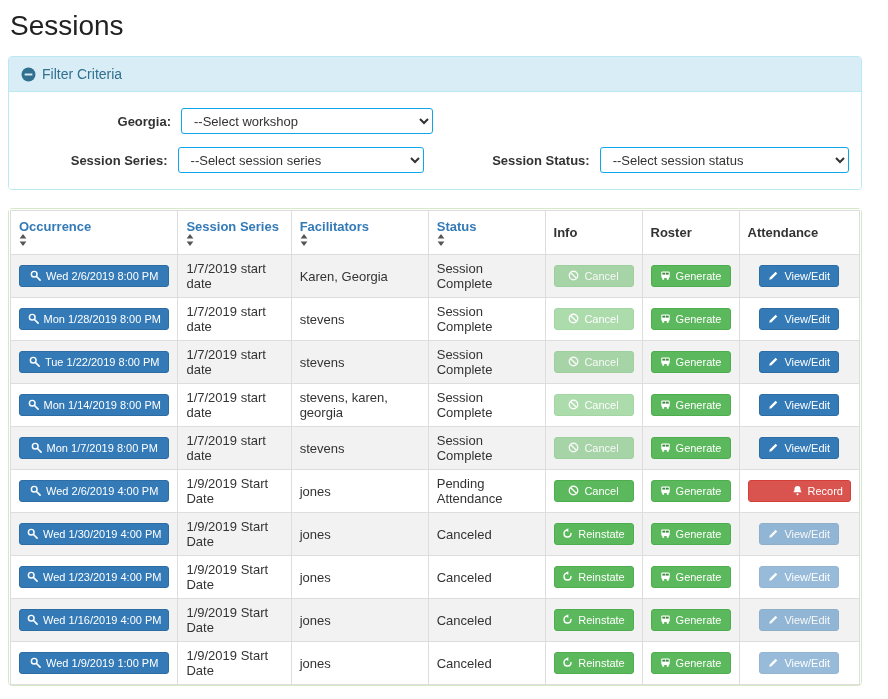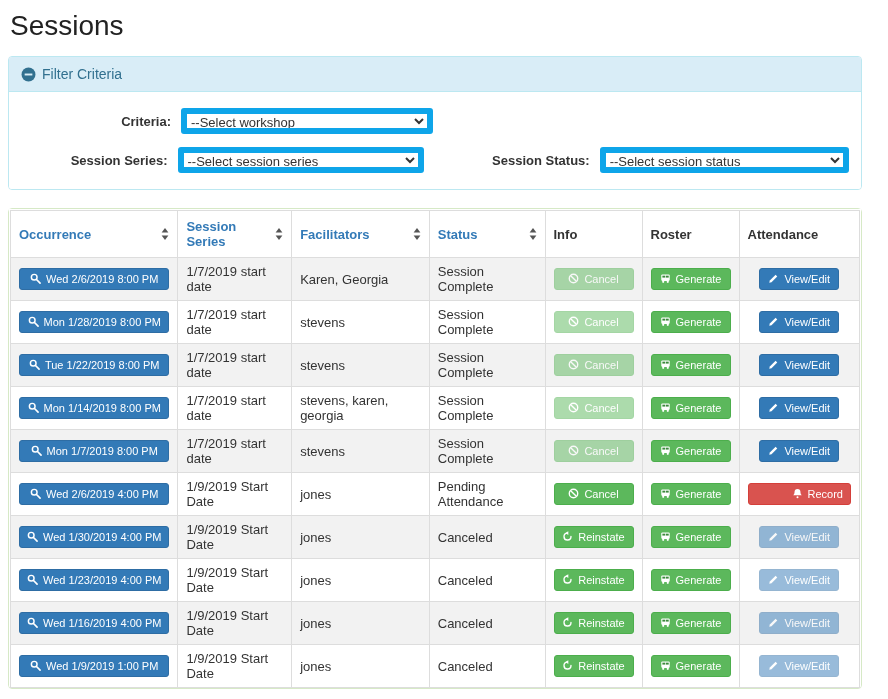--- a/index.html
+++ b/index.html
@@ -14,39 +14,39 @@
   .panel-filter { border:1px solid #bce8f1; }
   .panel-filter .panel-heading { background:#d9edf7; color:#31708f; padding:9px 12px;
     border-bottom:1px solid #bce8f1; border-radius:3px 3px 0 0; font-size:14px;
     display:flex; align-items:center; gap:6px; cursor:pointer; }
   .panel-filter .panel-body { background:#fff; padding:16px 12px 14px; border-radius:0 0 3px 3px; }
 
   .form-row { display:flex; align-items:center; margin-bottom:13px; }
   .form-row:last-child { margin-bottom:2px; }
   .form-label { width:160px; text-align:right; font-weight:bold; font-size:13px; padding-right:10px; }
   .form-label.status { width:110px; margin-left:68px; }
-  select { height:26px; font-size:13px; font-family:inherit; border:6px solid #0ea5e9;
-    border-radius:3px; background:#fff; color:#333; }
+  select { height:26px; font-size:13px; font-family:inherit; border:1px solid #0ea5e9;
+    border-radius:3px; background:#fff; color:#333;padding-left:8px; }
   .sel-wide { width:252px; }
   .sel-status { width:255px; }
 
   
   .panel-table { border:1px solid #d6e9c6; }
   .panel-table .panel-heading { background:#dff0d8; padding:10px 12px;
     border-bottom:1px solid #d6e9c6; border-radius:3px 3px 0 0;
     display:flex; justify-content:flex-end; align-items:center; gap:8px; }
   .items-label { font-weight:bold; font-size:13px; color:#333; }
   .sel-items { width:58px; }
   .panel-table .panel-body { background:#fff; padding:1px 1px 0; border-radius:0 0 3px 3px; }
 
   table.sessions { width:100%; border-collapse:collapse; font-size:13px; }
   .sessions th, .sessions td { border:1px solid #ddd; padding:6px 8px; text-align:left; vertical-align:middle; }
   .sessions th { font-weight:bold; color:#333; padding:8px; }
   .sessions th.sortable { color:#337ab7; cursor:pointer; }
-  .sessions th .th-inner { display:flex; align-items:center; justify-content:space-between; gap:0; }
+  .sessions th .th-inner { display:flex; justify-content:space-between; gap:0;flex-direction:column; }
   .sort-icon { display:inline-flex; flex-shrink:0; }
   .sessions tbody tr.odd { background:#f2f2f2; }
   .sessions tbody tr.even { background:#fff; }
   td.c { text-align:center; }
 
   
   .btn { display:inline-flex; align-items:center; justify-content:center; gap:5px;
     border-radius:3px; color:#fff; font-size:11px; padding:3px 7px; line-height:1.3;
     cursor:pointer; white-space:nowrap; font-family:inherit; border:1px solid transparent; }
   .btn-label { color:#fff; }
@@ -69,21 +69,21 @@
       <span class="icon" style="display:inline-flex;">
         <svg width="15" height="15" viewBox="0 0 14 14">
             <circle cx="7" cy="7" r="6.5" fill="#31708f"></circle>
             <rect x="3.4" y="6.1" width="7.2" height="1.8" fill="#d9edf7"></rect>
           </svg>
       </span>
       <span>Filter Criteria</span>
     </div>
     <div class="panel-body">
       <div class="form-row">
-        <label class="form-label">Criteria:</label>
+        <label class="form-label">Georgia:</label>
         <select class="sel-wide">
           <option>--Select workshop</option>
         </select>
       </div>
       <div class="form-row">
         <label class="form-label">Session Series:</label>
         <select class="sel-wide">
           <option>--Select session series</option>
         </select>
         <label class="form-label status">Session Status:</label>

